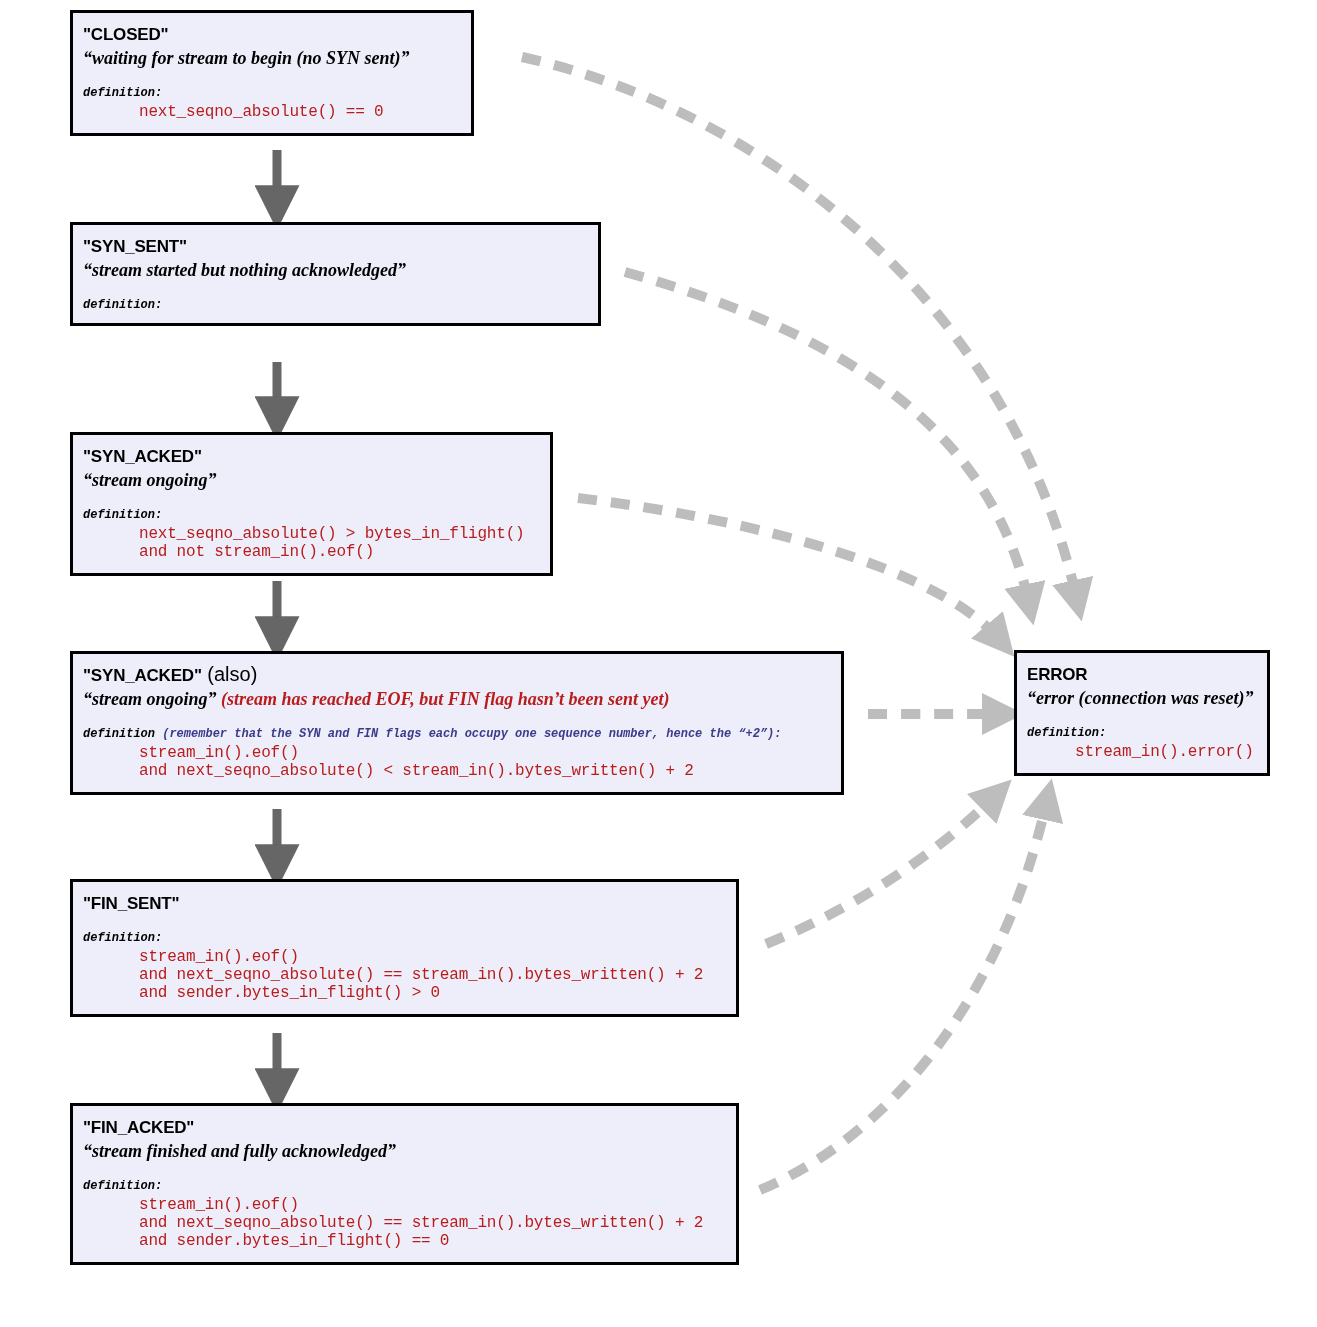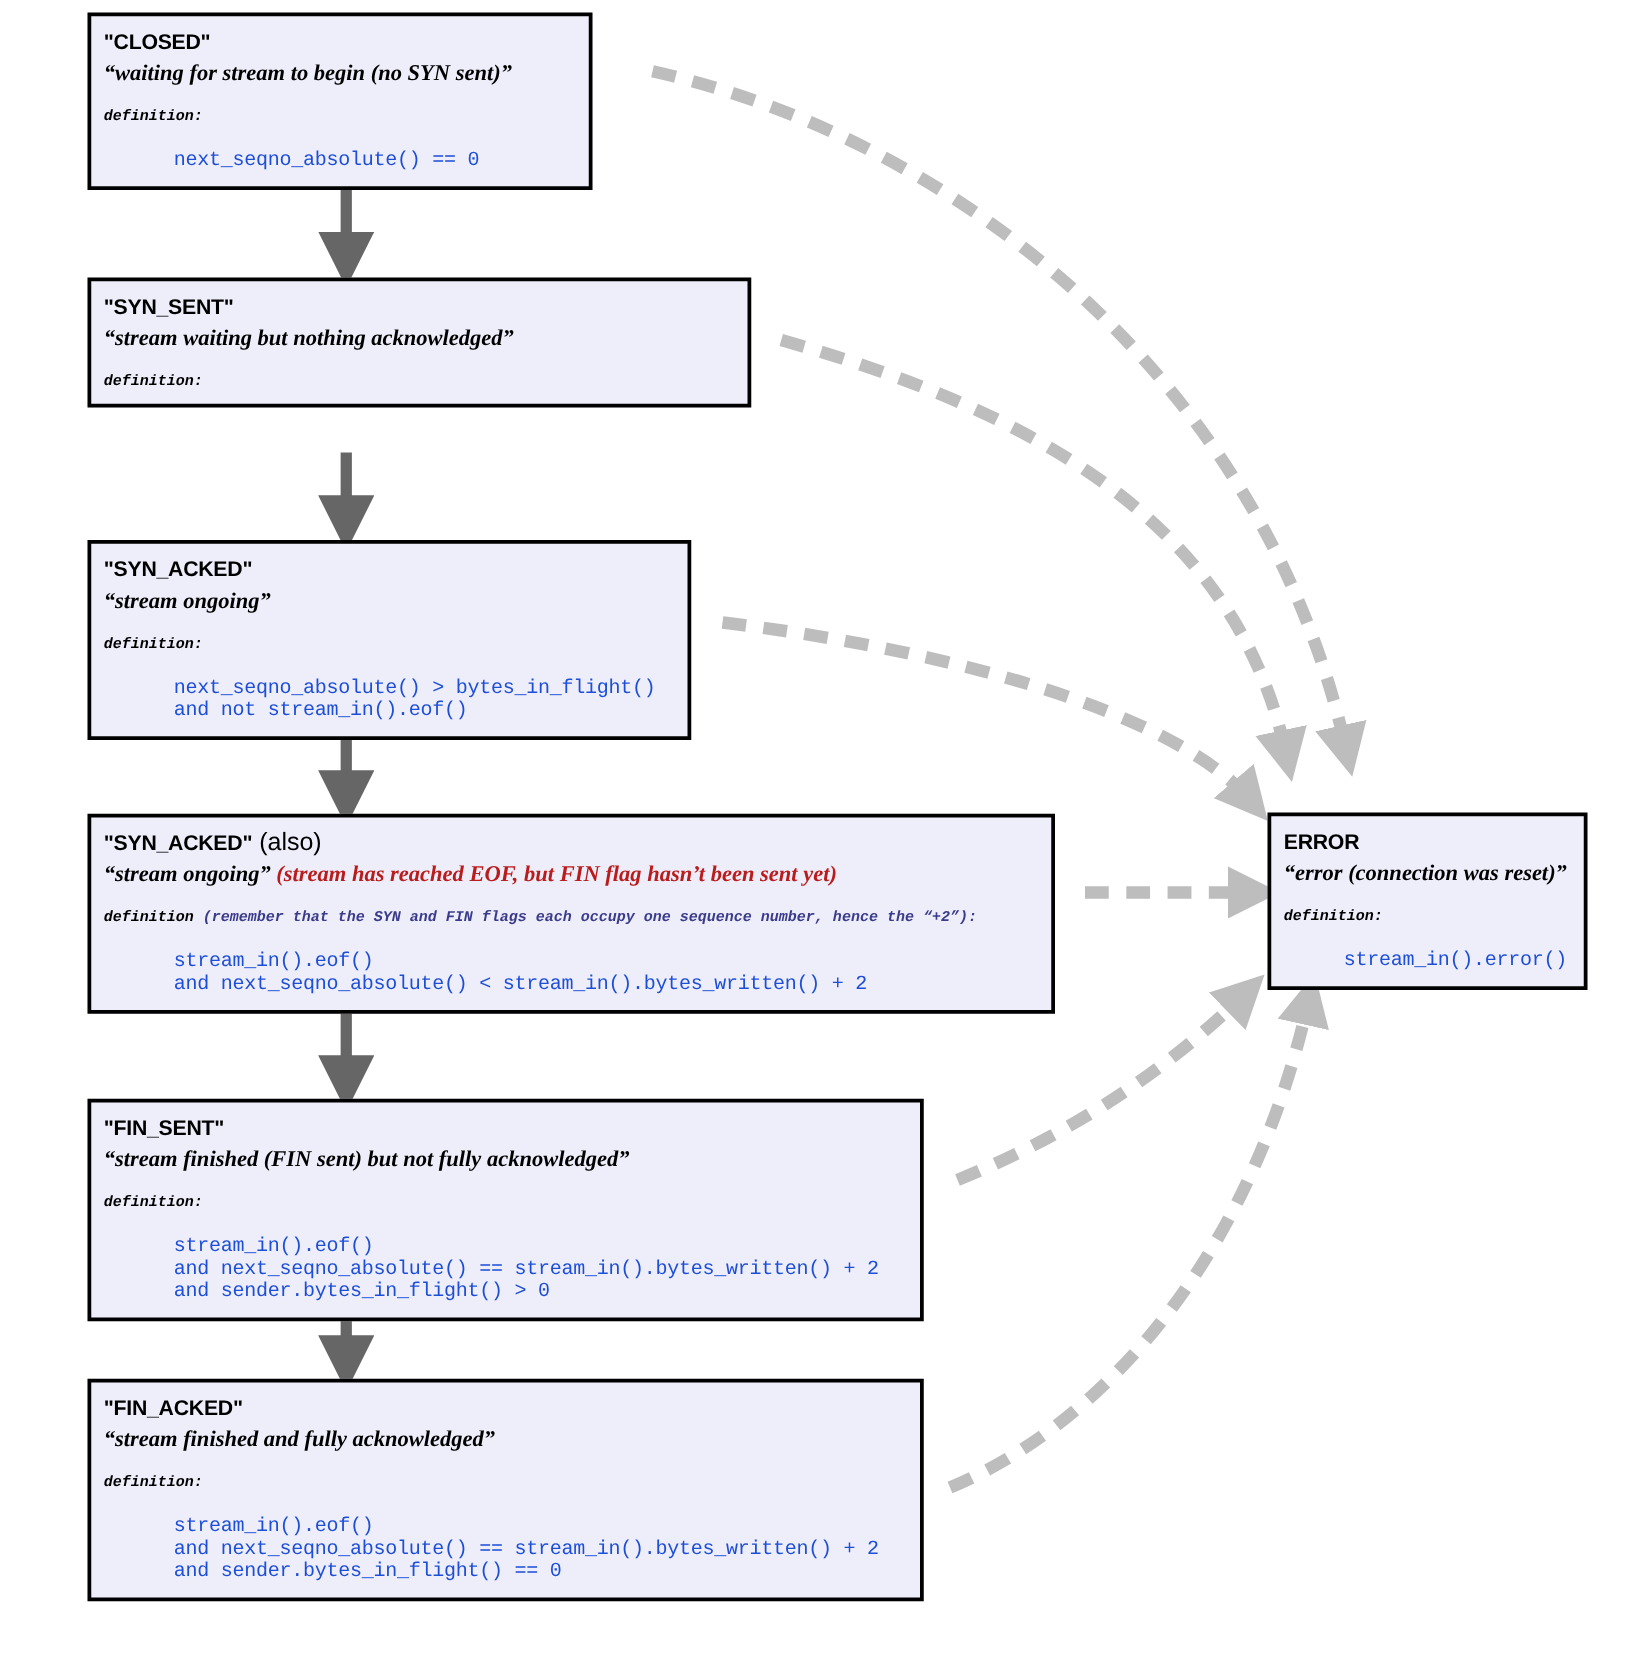--- a/index.html
+++ b/index.html
@@ -76,24 +76,24 @@
     margin-top: 17px;
     white-space: nowrap;
   }
   .def-label .note {
     color: #3b3b8c;
   }
 
   .code {
     font-family: "Liberation Mono", monospace;
     font-size: 16px;
-    color: #1d4ed8;
+    color: #b91c1c;
     line-height: 1.12;
     white-space: pre;
-    margin-top: 20px;
+    margin-top: 4px;
     margin-left: 56px;
     letter-spacing: -0.2px;
   }
 
   
   #box-closed       { left: 70px;  top: 10px;   width: 404px; }
   #box-syn-sent     { left: 70px;  top: 222px;  width: 531px; }
   #box-syn-acked    { left: 70px;  top: 432px;  width: 483px; }
   #box-syn-acked2   { left: 70px;  top: 651px;  width: 774px; }
   #box-fin-sent     { left: 70px;  top: 879px;  width: 669px; }
@@ -137,21 +137,21 @@
 
   <div class="state-box" id="box-closed">
     <div class="box-title"><span>"CLOSED"</span><span class="also"></span></div>
     <div class="box-desc"><span>“waiting for stream to begin (no SYN sent)”</span><span class="note"></span></div>
     <div class="def-label"><span>definition:</span><span class="note"></span></div>
     <div class="code">next_seqno_absolute() == 0</div>
   </div>
 
   <div class="state-box" id="box-syn-sent">
     <div class="box-title"><span>"SYN_SENT"</span><span class="also"></span></div>
-    <div class="box-desc"><span>“stream waiting but nothing acknowledged”</span><span class="note"></span></div>
+    <div class="box-desc"><span>“stream started but nothing acknowledged”</span><span class="note"></span></div>
     <div class="def-label"><span>definition:</span><span class="note"></span></div>
   </div>
 
   <div class="state-box" id="box-syn-acked">
     <div class="box-title"><span>"SYN_ACKED"</span><span class="also"></span></div>
     <div class="box-desc"><span>“stream ongoing”</span><span class="note"></span></div>
     <div class="def-label"><span>definition:</span><span class="note"></span></div>
     <div class="code">next_seqno_absolute() &gt; bytes_in_flight()
 and not stream_in().eof()</div>
   </div>
@@ -159,21 +159,20 @@
   <div class="state-box" id="box-syn-acked2">
     <div class="box-title"><span>"SYN_ACKED"</span><span class="also"> (also)</span></div>
     <div class="box-desc"><span>“stream ongoing”</span><span class="note"> (stream has reached EOF, but FIN flag hasn’t been sent yet)</span></div>
     <div class="def-label"><span>definition</span><span class="note"> (remember that the SYN and FIN flags each occupy one sequence number, hence the “+2”):</span></div>
     <div class="code">stream_in().eof()
 and next_seqno_absolute() &lt; stream_in().bytes_written() + 2</div>
   </div>
 
   <div class="state-box" id="box-fin-sent">
     <div class="box-title"><span>"FIN_SENT"</span><span class="also"></span></div>
-    <div class="box-desc"><span>“stream finished (FIN sent) but not fully acknowledged”</span><span class="note"></span></div>
     <div class="def-label"><span>definition:</span><span class="note"></span></div>
     <div class="code">stream_in().eof()
 and next_seqno_absolute() == stream_in().bytes_written() + 2
 and sender.bytes_in_flight() &gt; 0</div>
   </div>
 
   <div class="state-box" id="box-fin-acked">
     <div class="box-title"><span>"FIN_ACKED"</span><span class="also"></span></div>
     <div class="box-desc"><span>“stream finished and fully acknowledged”</span><span class="note"></span></div>
     <div class="def-label"><span>definition:</span><span class="note"></span></div>

